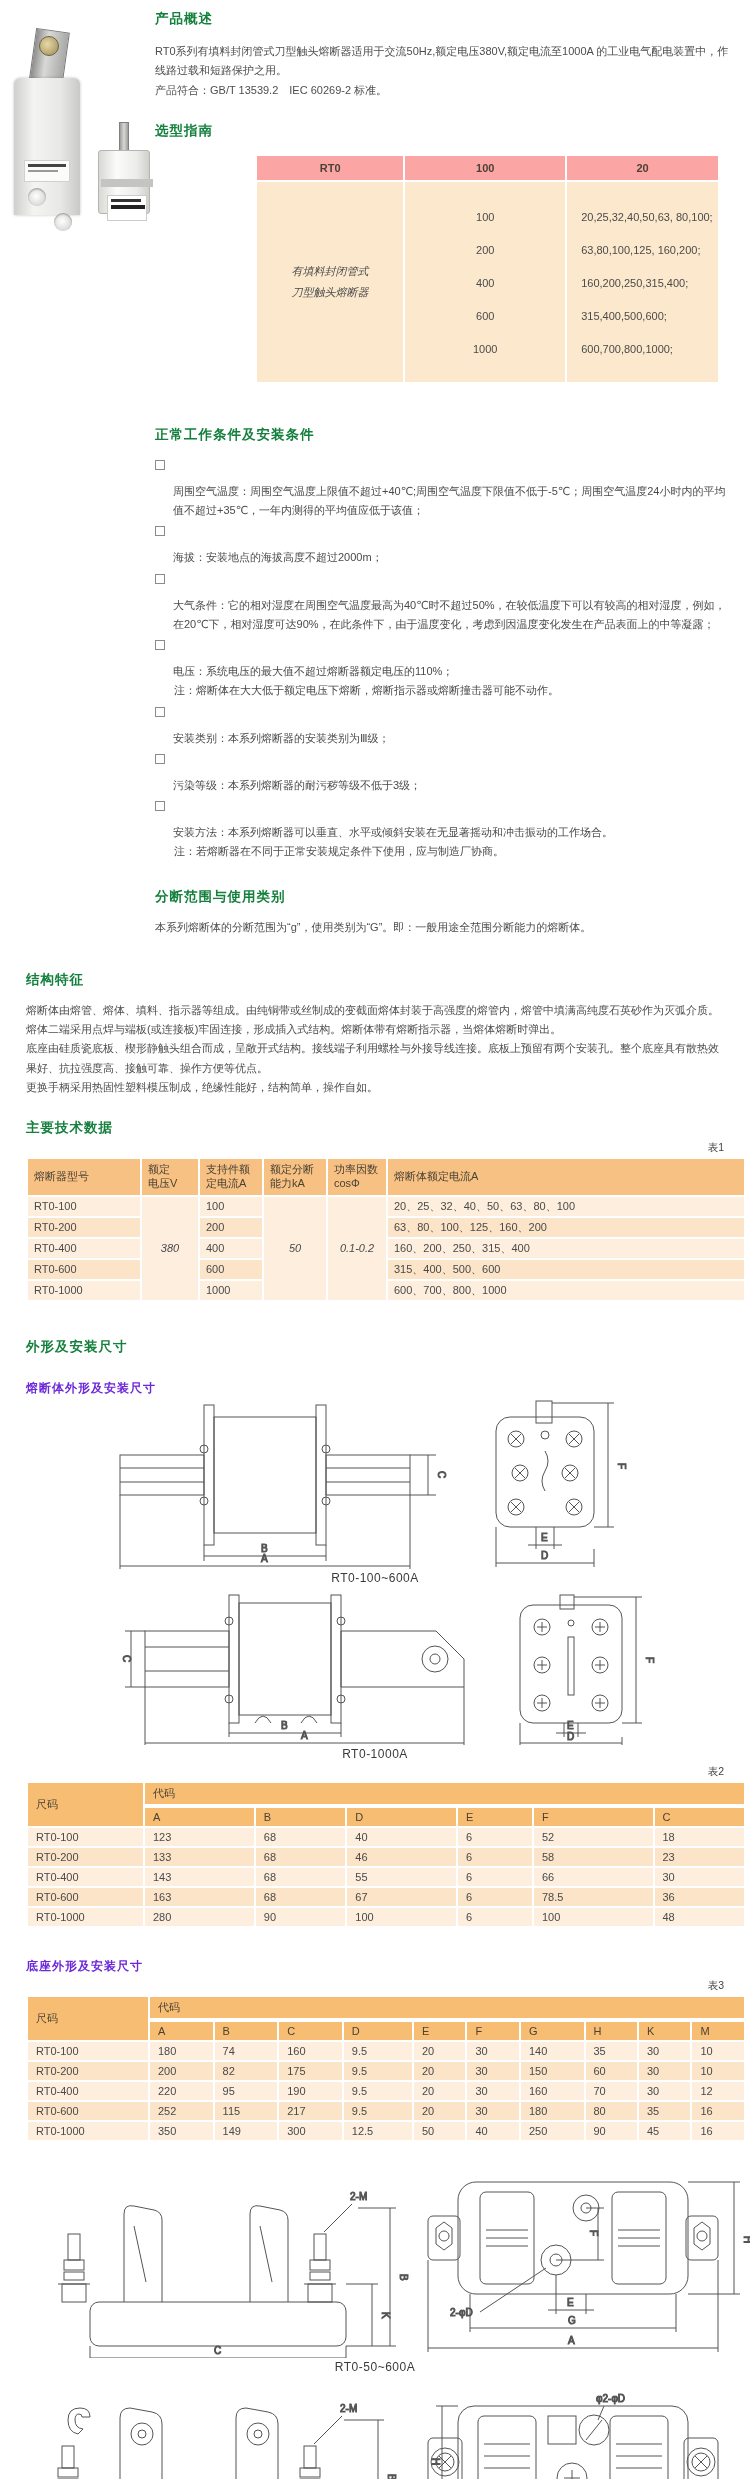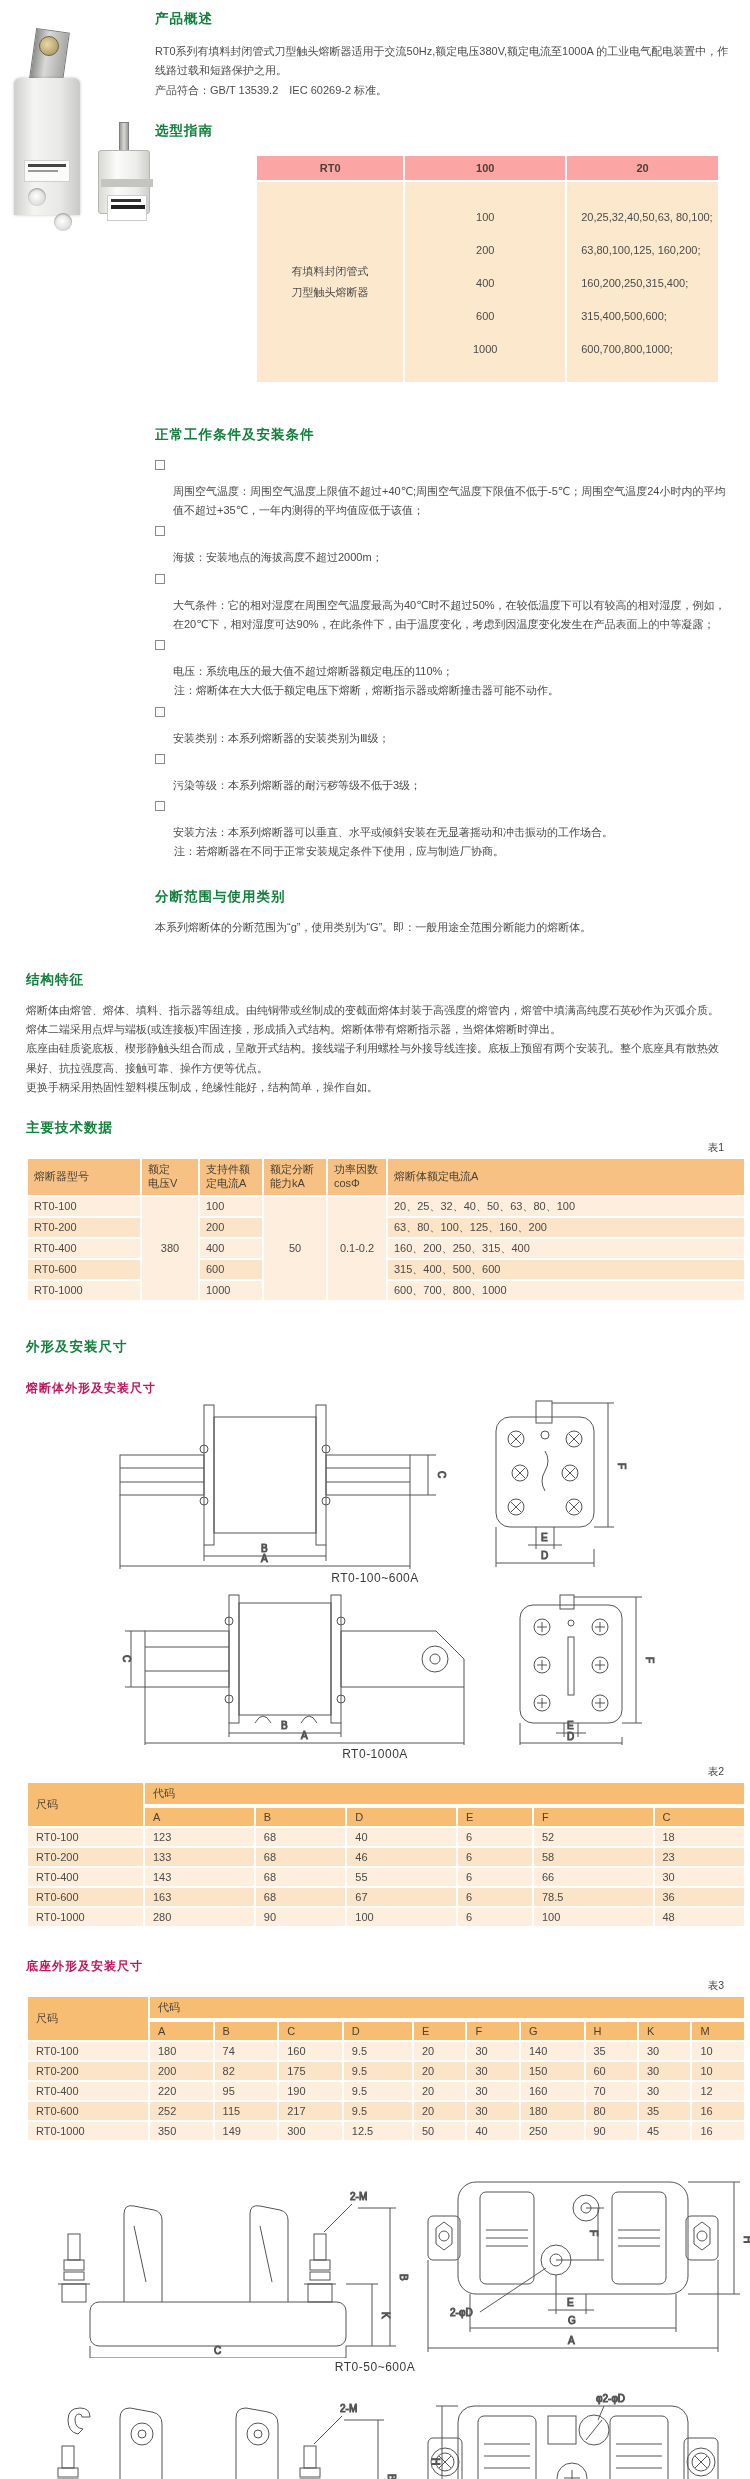--- a/index.html
+++ b/index.html
@@ -2,21 +2,21 @@
 <html><head>
 <meta charset="utf-8">
 <style>
   * { margin:0; padding:0; box-sizing:border-box; }
   html,body { background:#fff; }
   body { width:750px; font-family:"Liberation Sans","DejaVu Sans",sans-serif; color:#4a4a4a; }
   .page { width:750px; height:2479px; overflow:hidden; position:relative; background:#fff; }
 
   
   .h-blue { color:#15803d; font-weight:bold; font-size:13.5px; letter-spacing:1px; }
-  .subtitle { color:#be185d; font-weight:bold; font-size:12px; letter-spacing:1px; }
+  .subtitle { color:#6d28d9; font-weight:bold; font-size:12px; letter-spacing:1px; }
 
   .body-text { font-size:11px; line-height:1.75; color:#4d4d4d; }
 
   
   .top-wrap { display:flex; padding-top:10px; }
   .photo-col { width:155px; flex:none; position:relative; }
   .content-col { flex:1; padding-right:15px; }
 
   
   .photo-base { position:absolute; left:8px; top:20px; width:80px; height:185px; }
@@ -38,21 +38,21 @@
   .pf-lab::after { content:""; position:absolute; left:3px; top:9px; width:34px; height:4px; background:#222; }
 
   
   table { border-collapse:separate; border-spacing:2px; }
   td { font-size:11px; color:#4a4a4a; }
   .sel-table { width:465px; margin:14px 0 0 100px; }
   .sel-table td { text-align:center; padding:5px 4px; }
   .sel-head td { background:#fca5a5; font-weight:bold; color:#4a4236; height:24px; }
   .sel-sub td  { background:#fbdfba; height:24px; }
   .sel-body td { background:#fce9cd; vertical-align:top; }
-  .sel-prod { display:flex; height:100%; min-height:190px; align-items:center; justify-content:center; white-space:pre-line; line-height:1.9; }
+  .sel-prod { display:flex; height:100%; min-height:190px; align-items:center; justify-content:center; white-space:pre-line; line-height:1.9;font-style:italic; }
   .sel-stack { padding-top:14px; }
   .sel-cell { min-height:33px; display:flex; align-items:center; justify-content:center; line-height:1.3; }
   .sel-cell.left-align { justify-content:flex-start; text-align:left; padding-left:10px; }
 
   
   .cond-item { display:flex; font-size:11px; line-height:1.75; margin-top:2px; }
   .cbox { flex:none; width:10px; height:10px; border:1px solid #8a8a8a; margin:4px 8px 0 0; }
   .ctext { flex:1;margin-top:26px; }
   .cond-note { font-size:11px; line-height:1.75; padding-left:19px; }
 
@@ -60,21 +60,21 @@
   .full { padding:0 26px; }
 
   .table-tag { font-size:10.5px; color:#3f3f3f; text-align:right; margin:4px 0 2px 0; }
 
   .dtable { width:720px; }
   .dtable td { padding:2px 6px; height:18px; }
   .dtable .hd td { background:#f7c183; color:#4a4236; line-height:1.25; padding:4px 6px; }
   .dtable tr.r0 td { background:#fdeedd; }
   .dtable tr.r1 td { background:#fbe4c8; }
   .dtable td.num { text-align:left; }
-  .dtable td.mid { text-align:center; }
+  .dtable td.mid { text-align:center;font-style:italic; }
 
   .t23 { width:720px; }
   .t23 td { padding:3px 8px; height:17px; }
   .t23 .hd td { background:#f7bd72; color:#4a4236; }
   .t23 tr.r0 td { background:#fdeedd; }
   .t23 tr.r1 td { background:#fbe4c8; }
 
   
   .diag-wrap { width:750px; }
   svg { display:block; }

